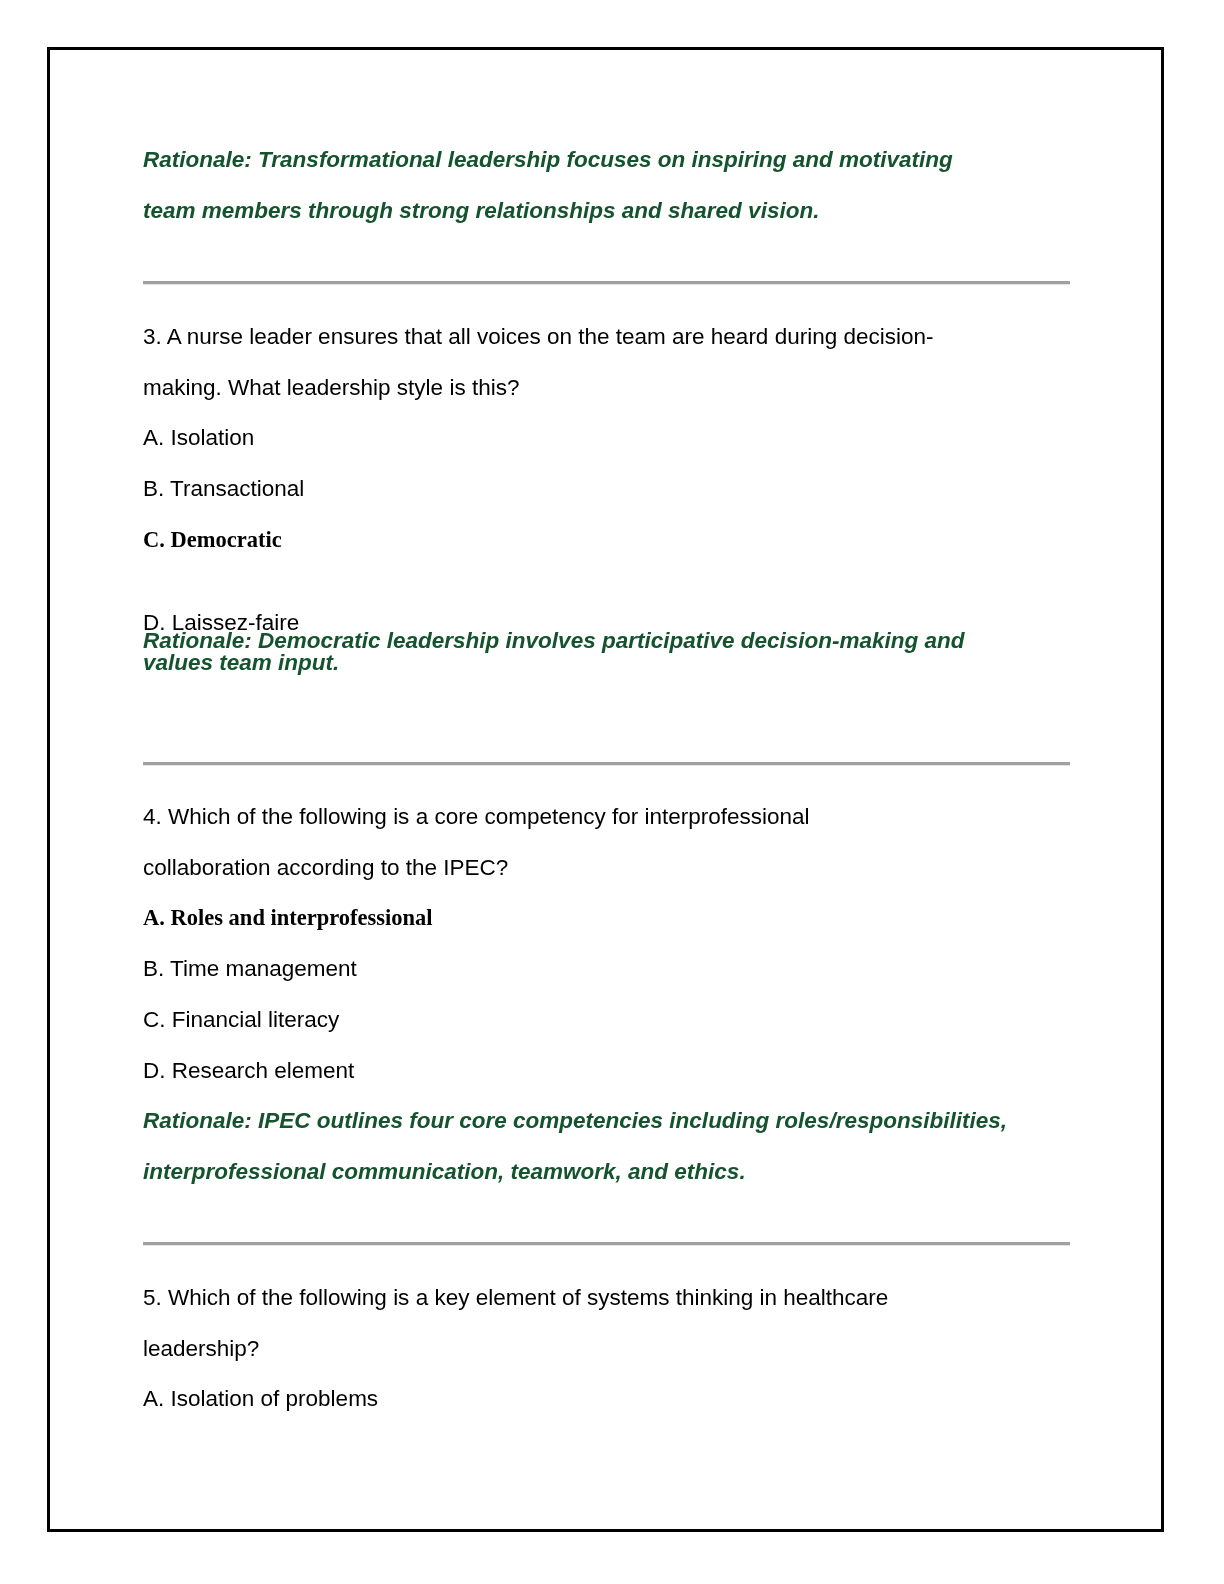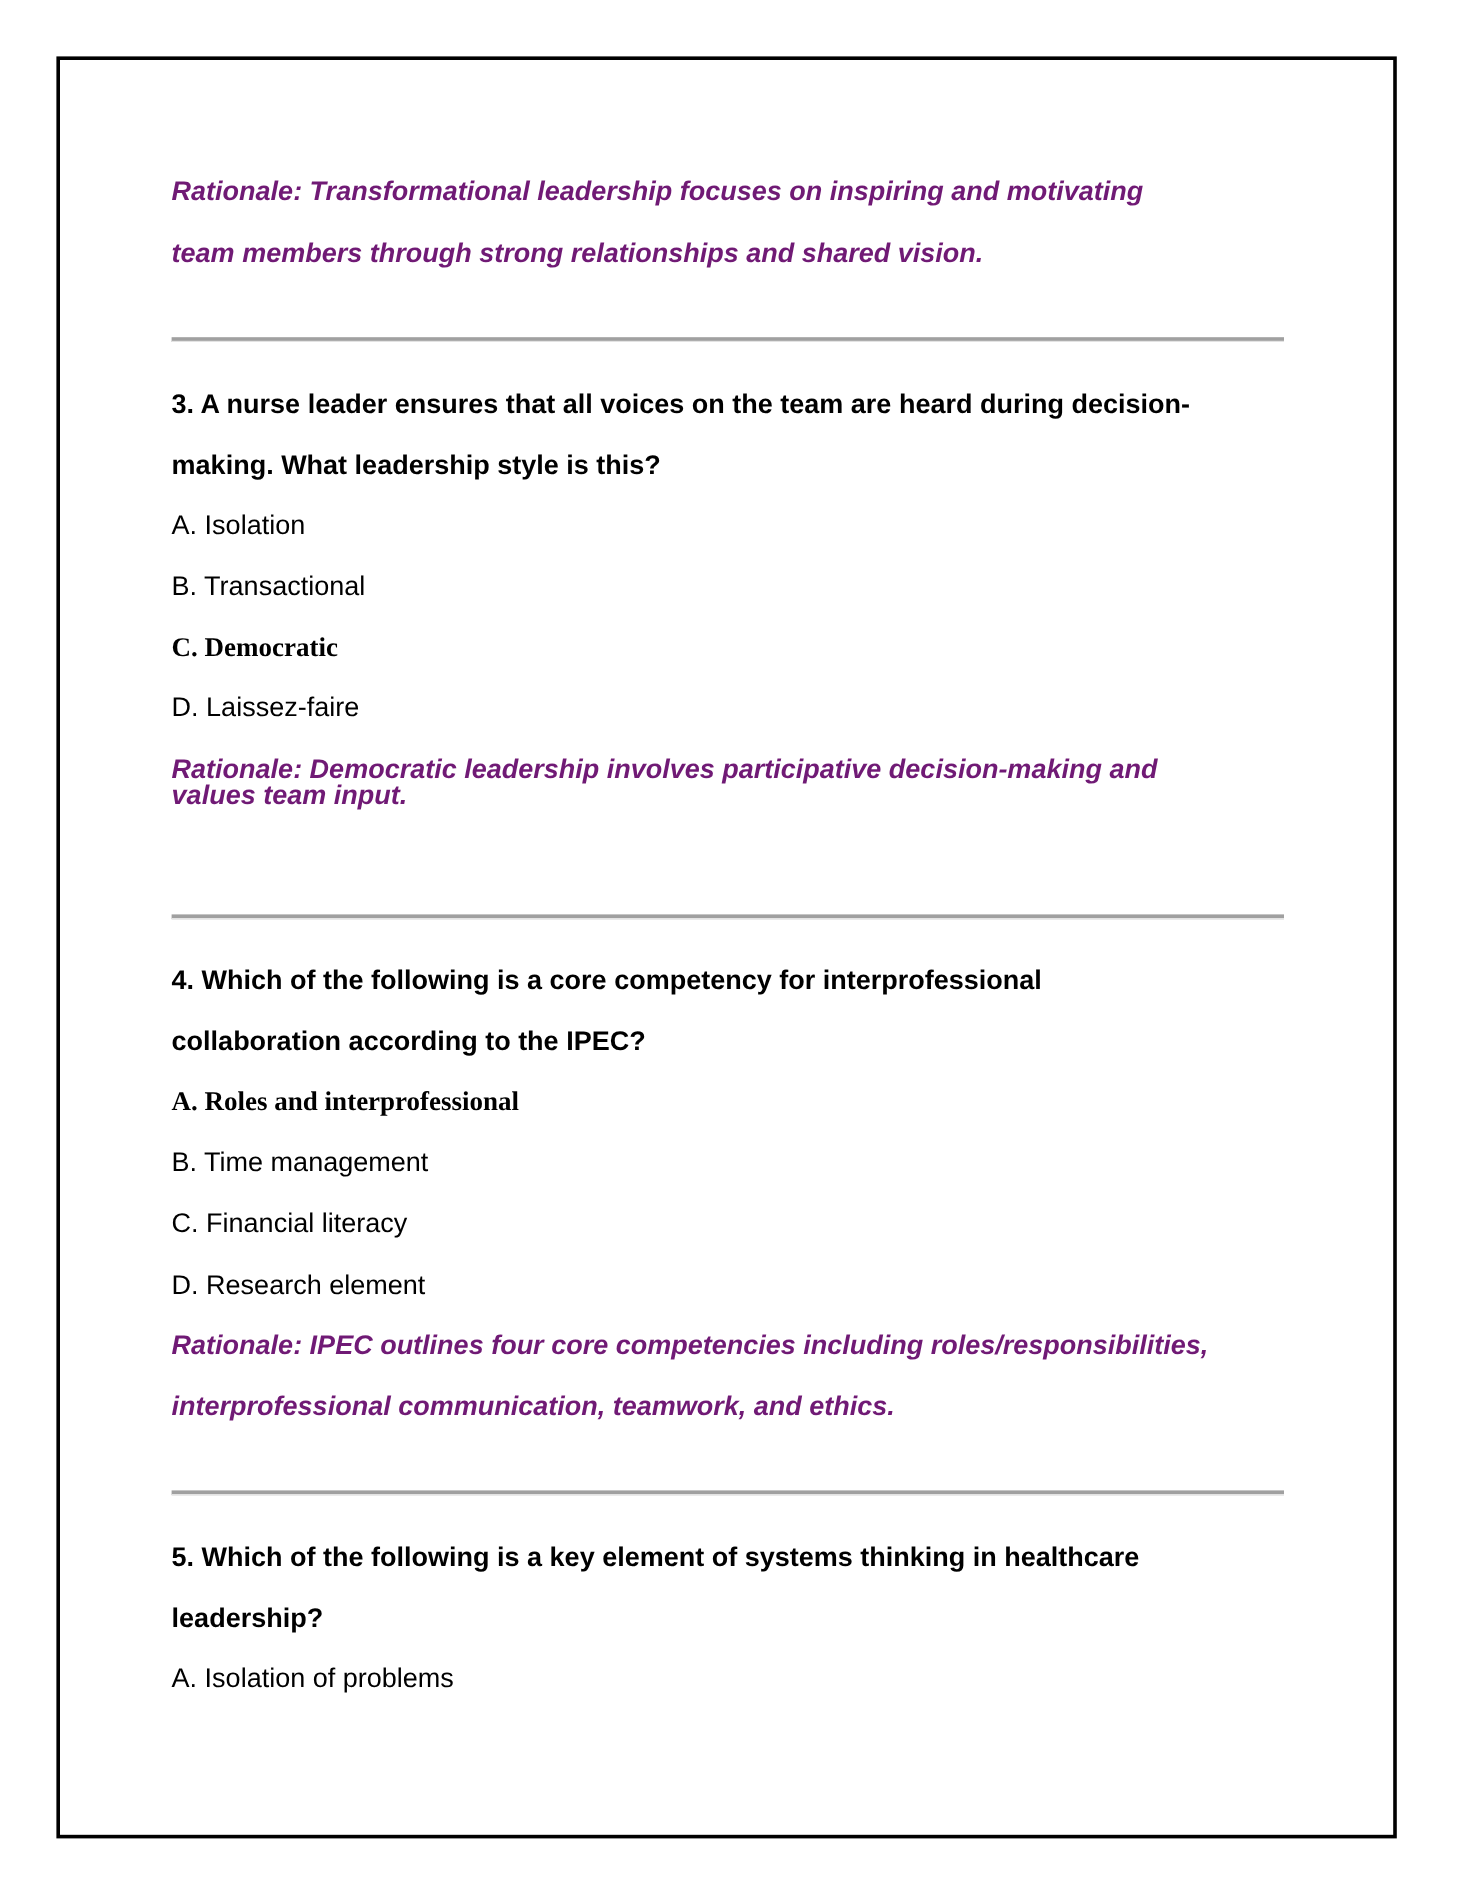--- a/index.html
+++ b/index.html
@@ -31,25 +31,25 @@
       width: 930px;
     }
     .line {
       position: absolute;
       left: 0;
       white-space: nowrap;
       font-size: 22.5px;
       line-height: 30px;
       color: #000000;
     }
-    .q-text { font-weight: bold; }
+    .q-text { font-weight: normal; }
     .opt { font-weight: normal; }
     .opt.correct { font-weight: bold; font-family: Liberation Serif, serif; }
     .rationale {
-      color: #701a75;
+      color: #14532d;
       font-weight: bold;
       font-style: italic;
     }
     .separator {
       position: absolute;
       left: 0;
       width: 927px;
       height: 3px;
       background: #a0a0a0;
       border-bottom: 1px solid #e3e3e3;
@@ -66,21 +66,21 @@
   <div class="line rationale" style="top:196px">team members through strong relationships and shared vision.</div>
 
   <div class="separator" style="top:281px"></div>
 
   <div>
     <div class="line q-text" style="top:322px">3. A nurse leader ensures that all voices on the team are heard during decision-</div>
     <div class="line q-text" style="top:373px">making. What leadership style is this?</div>
     <div class="line opt" style="top:423px">A. Isolation</div>
     <div class="line opt" style="top:474px">B. Transactional</div>
     <div class="line opt correct" style="top:525px">C. Democratic</div>
-    <div class="line opt" style="top:575px">D. Laissez-faire</div>
+    <div class="line opt" style="top:608px">D. Laissez-faire</div>
     <div class="line rationale" style="top:626px">Rationale: Democratic leadership involves participative decision-making and</div>
     <div class="line rationale" style="top:648px">values team input.</div>
   </div>
 
   <div class="separator" style="top:762px"></div>
 
   <div>
     <div class="line q-text" style="top:802px">4. Which of the following is a core competency for interprofessional</div>
     <div class="line q-text" style="top:853px">collaboration according to the IPEC?</div>
     <div class="line opt correct" style="top:903px">A. Roles and interprofessional</div>

